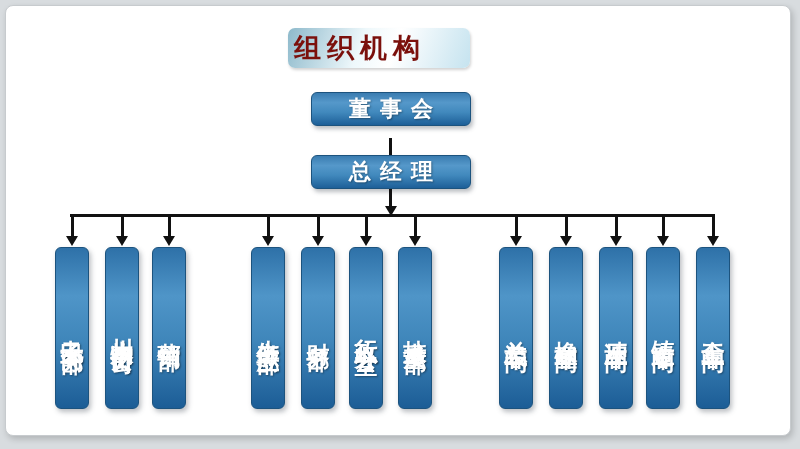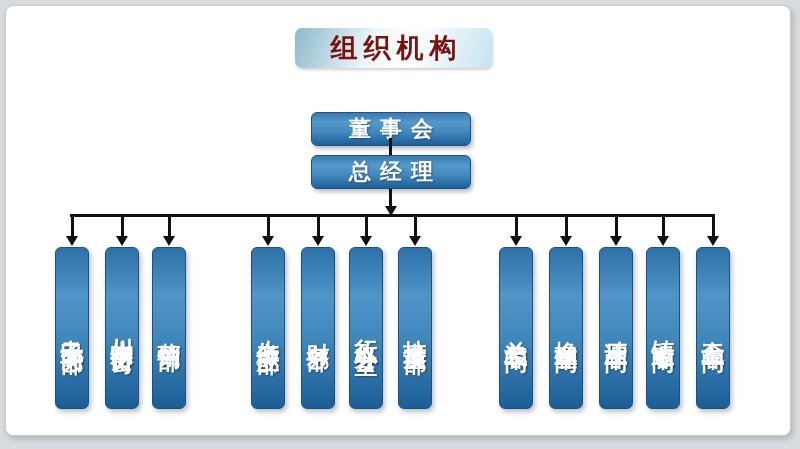--- a/index.html
+++ b/index.html
@@ -8,25 +8,25 @@
     background:#d8dcdf;
     font-family:"Liberation Sans","DejaVu Sans",sans-serif;
   }
   *{box-sizing:border-box;}
   .card{
     position:absolute;left:5px;top:5px;width:786px;height:431px;
     background:#ffffff;border:1px solid #c7cbce;border-radius:8px;
     box-shadow:2px 3px 6px rgba(0,0,0,0.18);
   }
   .title-box{
-    position:absolute;left:295px;top:28px;width:197px;height:40px;
+    position:absolute;left:288px;top:28px;width:182px;height:40px;
     border-radius:7px;
     background:linear-gradient(110deg,#8db9cb 0%,#eef8fb 40%,#ffffff 58%,#c5e3ef 100%);
     box-shadow:1px 2px 3px rgba(0,0,0,0.18);
-    display:flex;align-items:center;justify-content:center;
+    display:flex;align-items:center;
   }
   .title-text{
     color:var(--title-color,#7b100c);
     font-size:27px;font-weight:700;letter-spacing:6px;padding-left:6px;
     white-space:nowrap;
   }
   .hbox{
     position:absolute;left:311px;width:160px;height:34px;
     border-radius:6px;
     background:linear-gradient(180deg,#3a7cb0 0%,#5598ca 30%,#4189bd 60%,#1d5f98 100%);
@@ -61,21 +61,21 @@
 </style>
 </head>
 <body style="--title-color: #7b100c; --line-color: #111111;">
 
 <div class="card"></div>
 
 <div class="title-box">
   <span class="title-text">组织机构</span>
 </div>
 
-<div class="hbox" style="top:112px;">
+<div class="hbox" style="top:92px;">
   <span>董事会</span>
 </div>
 <div class="hbox" style="top:155px;text-align:center;">
   <span>总经理</span>
 </div>
 
 <div class="vline" style="left:389px;top:138px;height:17px;"></div>
 <div class="vline" style="left:389px;top:189px;height:18px;"></div>
 <div class="arrow" style="left:385px;top:206px;"></div>
 <div class="hline" style="left:70px;top:214px;width:645px;"></div>

